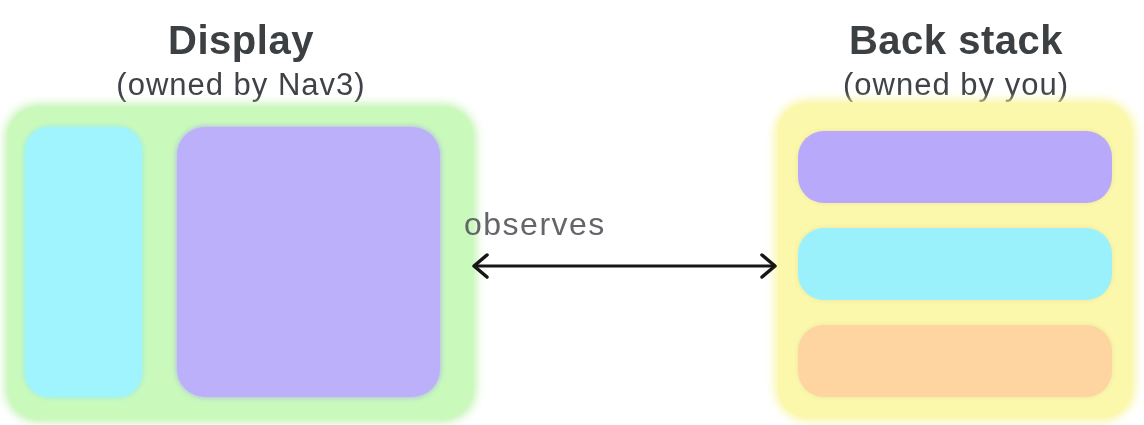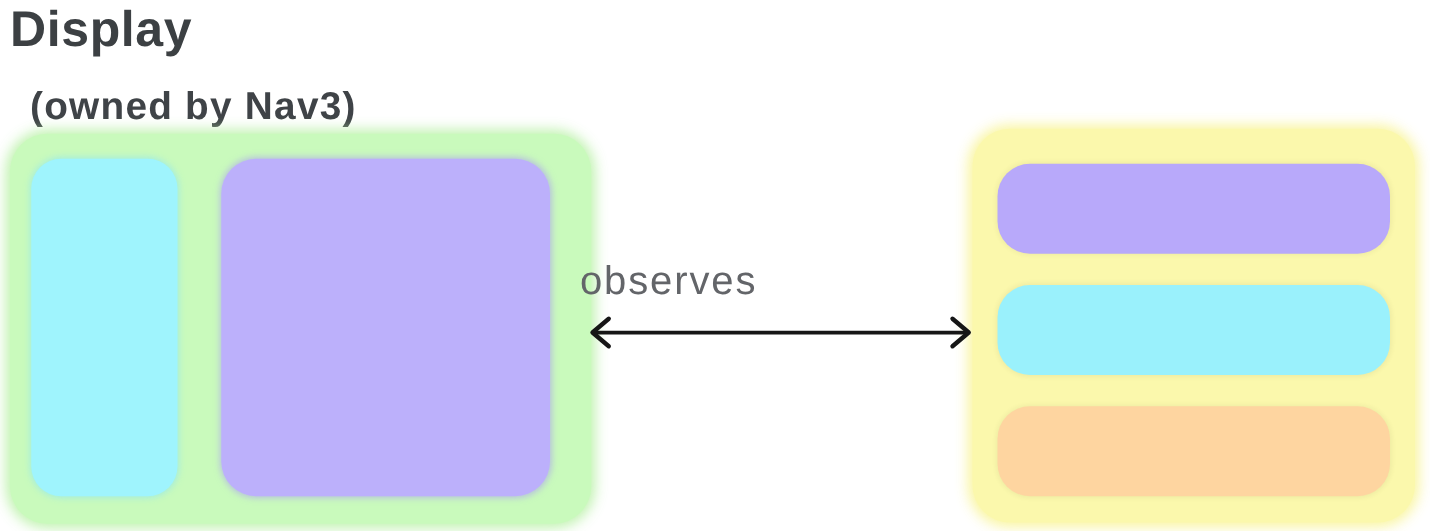--- a/index.html
+++ b/index.html
@@ -6,30 +6,30 @@
   .canvas {
     position: relative;
     width: 1144px;
     height: 425px;
     background: #ffffff;
     font-family: "Liberation Sans", "DejaVu Sans", sans-serif;
     overflow: hidden;
   }
 
   
-  .heading { position: absolute; top: 0; color: #3c4043; }
+  .heading { position: absolute; top: 16px; text-align: center; color: #3c4043; }
   .heading-left  { left: 8px;   width: 466px; }
   .heading-right { left: 778px; width: 356px; }
   .heading .t {
     font-size: 40px; font-weight: bold; line-height: 48px;
     letter-spacing: 0.5px; margin: 0;
   }
   .heading .s {
-    font-size: 31px; font-weight: bold; line-height: 42px;
-    letter-spacing: 1px; margin: 16px; color: #3f4347;
+    font-size: 31px; font-weight: normal; line-height: 42px;
+    letter-spacing: 1px; margin: 0; color: #3f4347;
   }
 
   
   .display-box {
     position: absolute; left: 8px; top: 107px;
     width: 465px; height: 312px;
     border-radius: 30px;
     box-shadow: 0 0 10px 3px rgba(180, 240, 160, 0.85);
   }
   .pane-small {
@@ -73,20 +73,24 @@
 </head>
 <body>
 
 <div class="canvas">
 
   <div class="heading heading-left">
     <div class="t">Display</div>
     <div class="s">(owned by Nav3)</div>
   </div>
 
+  <div class="heading heading-right">
+    <div class="t">Back stack</div>
+    <div class="s">(owned by you)</div>
+  </div>
 
   <div class="display-box" style="background: rgb(201, 250, 188);">
     <div class="pane-small" style="background: rgb(159, 244, 253);"></div>
     <div class="pane-large" style="background: rgb(188, 176, 251);"></div>
   </div>
 
   <div class="backstack-box" style="background: rgb(251, 248, 172);">
     <div class="stack-entry entry-0" style="background: rgb(184, 169, 250);"></div>
     <div class="stack-entry entry-1" style="background: rgb(154, 241, 252);"></div>
     <div class="stack-entry entry-2" style="background: rgb(254, 213, 160);"></div>

